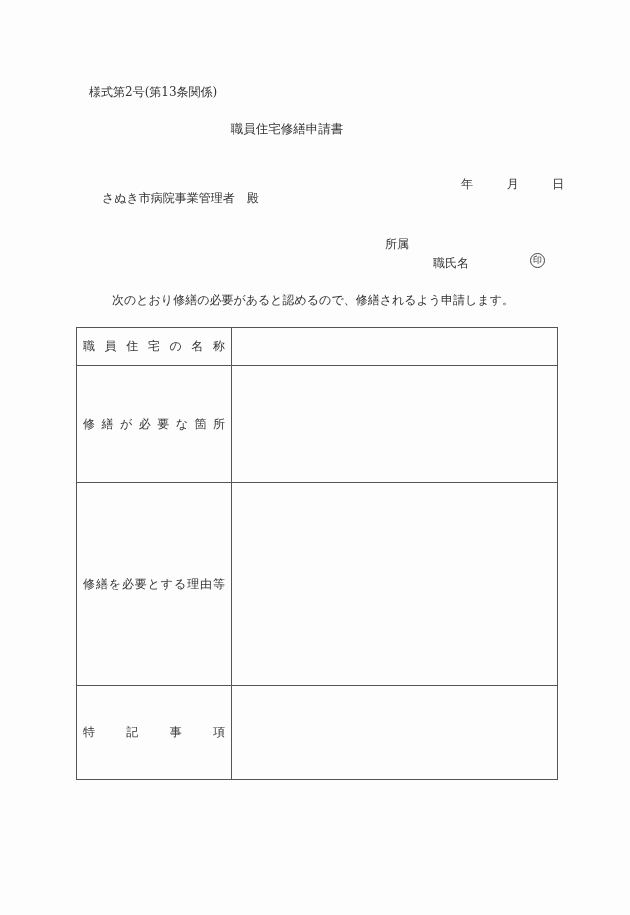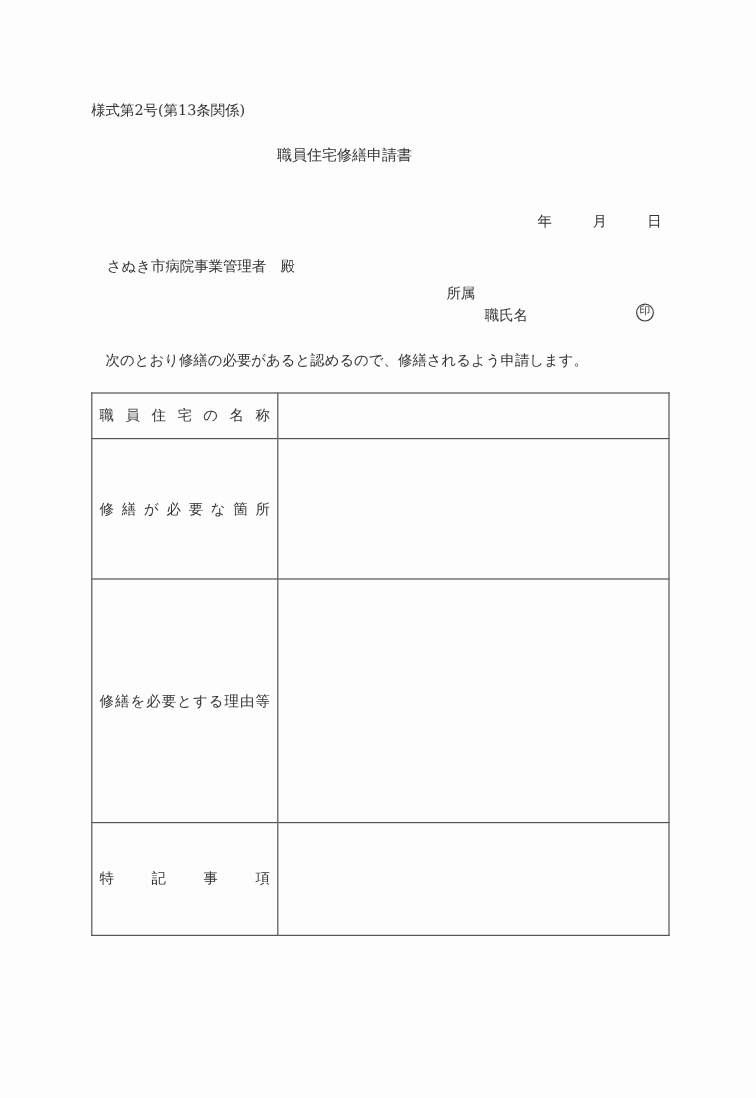--- a/index.html
+++ b/index.html
@@ -1,29 +1,29 @@
 <!DOCTYPE html>
 <html><head>
 <meta charset="utf-8">
 <style>
   html, body { margin: 0; padding: 0; background: #fdfdfd; }
   body { width: 630px; height: 915px; position: relative; overflow: hidden;
          font-family: "DejaVu Serif", "Liberation Serif", serif; color: #333; }
   .abs { position: absolute; white-space: nowrap; }
-  .t12 { font-size: 12px; }
+  .t12 { font-size: 12px; margin-left: 13px; }
   #form-number { left: 76px; top: 84px; }
   #doc-title { left: 0; width: 574px; top: 121px; text-align: center; font-size: 12.5px; }
   #date-line { left: 448px; top: 176px; }
   #date-line span { display: inline-block; }
-  #addressee { left: 89px; top: 214px; text-align: right; }
+  #addressee { left: 89px; top: 190px; text-align: right; }
   #affiliation { left: 372px; top: 236px; }
-  #staff-name { left: 364px; top: 255px; padding-left: 40px; }
+  #staff-name { left: 380px; top: 255px; padding-left: 40px; }
   #seal { left: 530px; top: 253px; width: 13px; height: 13px; border: 1px solid #444;
           border-radius: 50%; font-size: 9px; line-height: 13px; text-align: center; }
-  #request-text { left: 88px; top: 292px; }
+  #request-text { left: 99px; top: 292px; }
   table.form { position: absolute; left: 76px; top: 327px; width: 482px;
                border-collapse: collapse; table-layout: fixed; }
   table.form td { border: 1.5px solid #555; padding: 0; font-size: 12px; }
   table.form td.label { width: 154px; }
   .lbl { display: flex; justify-content: space-between; padding: 0 6px 0 6px; }
 </style>
 </head>
 <body>
 
 <div class="abs t12" id="form-number">様式第2号(第13条関係)</div>

